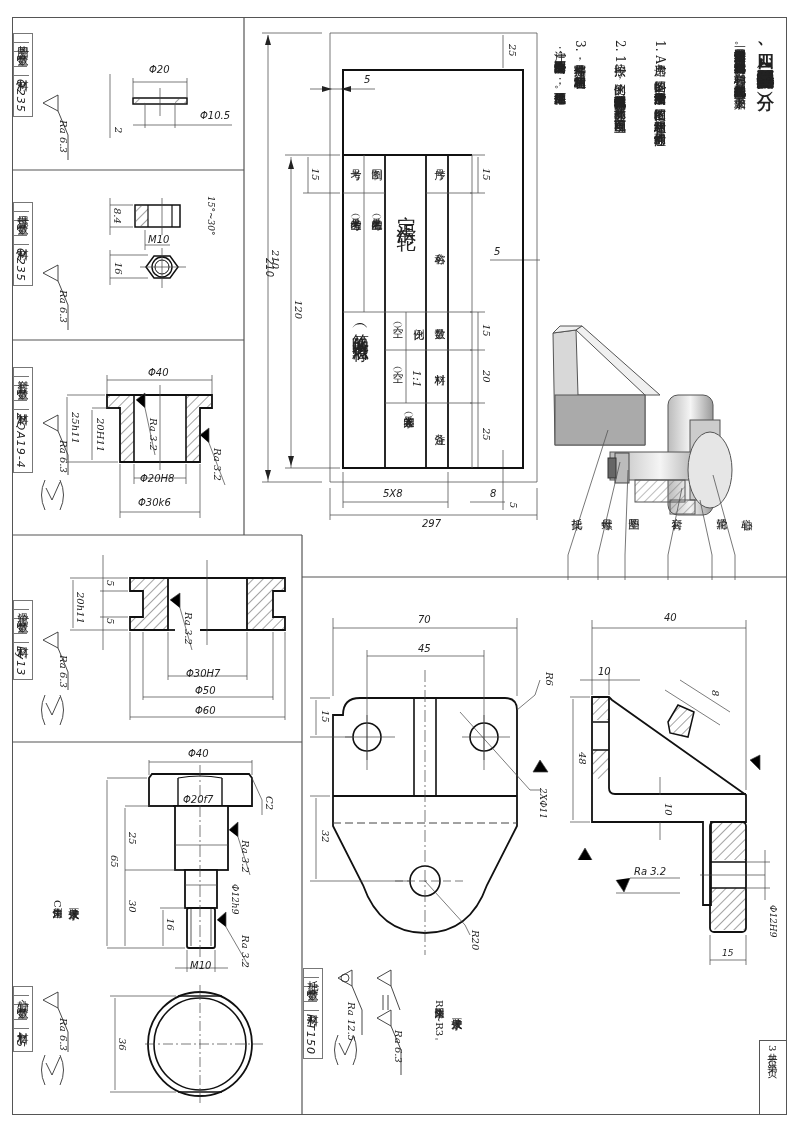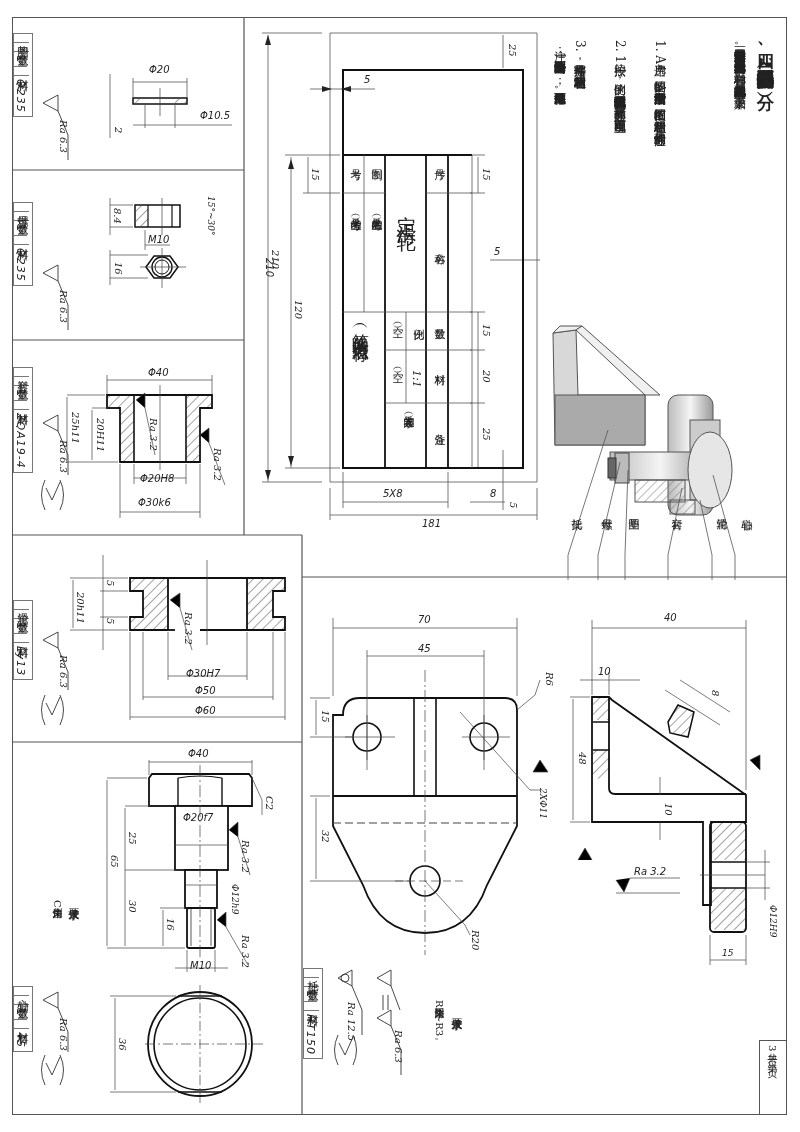--- a/index.html
+++ b/index.html
@@ -181,21 +181,21 @@
   <div class="txt-v" style="left:310px;top:168px;font-size:10px;font-style:italic;">15</div>
   <div class="txt-v" style="left:481px;top:168px;font-size:10px;font-style:italic;">15</div>
   <div class="txt-v" style="left:481px;top:324px;font-size:10px;font-style:italic;">15</div>
   <div class="txt-v" style="left:481px;top:370px;font-size:10px;font-style:italic;">20</div>
   <div class="txt-v" style="left:481px;top:428px;font-size:10px;font-style:italic;">25</div>
   <div class="txt-v" style="left:507px;top:44px;font-size:10px;font-style:italic;">25</div>
   <div class="abs" style="left:364px;top:74px;font-size:10px;font-style:italic;">5</div>
   <div class="abs" style="left:494px;top:246px;font-size:10px;font-style:italic;">5</div>
   <div class="abs" style="left:383px;top:488px;font-size:10px;font-style:italic;">5X8</div>
   <div class="abs" style="left:490px;top:488px;font-size:10px;font-style:italic;">8</div>
-  <div class="abs" style="left:422px;top:518px;font-size:10px;font-style:italic;">181</div>
+  <div class="abs" style="left:422px;top:518px;font-size:10px;font-style:italic;">297</div>
   <div class="txt-v" style="left:508px;top:502px;font-size:10px;font-style:italic;">5</div>
 </div>
 
 <div>
   <div class="txt-v" style="left:431px;top:160px;font-size:11px;">序号</div>
   <div class="txt-v" style="left:431px;top:245px;font-size:11px;">名称</div>
   <div class="txt-v" style="left:431px;top:320px;font-size:11px;">数量</div>
   <div class="txt-v" style="left:431px;top:365px;font-size:11px;">材料</div>
   <div class="txt-v" style="left:431px;top:425px;font-size:11px;">备注</div>
   <div class="txt-v" style="left:394px;top:200px;font-size:20px;letter-spacing:8px;">定滑轮</div>
@@ -546,21 +546,21 @@
   <div class="txt-v" style="left:105px;top:618px;font-size:10px;font-style:italic;">5</div>
   <div class="abs" style="left:186px;top:668px;font-size:10px;font-style:italic;">Φ30H7</div>
   <div class="abs" style="left:195px;top:685px;font-size:10px;font-style:italic;">Φ50</div>
   <div class="abs" style="left:195px;top:705px;font-size:10px;font-style:italic;">Φ60</div>
   <div class="txt-v" style="left:183px;top:612px;font-size:10px;font-style:italic;">Ra 3.2</div>
   <div class="txt-v" style="left:58px;top:655px;font-size:10px;font-style:italic;">Ra 6.3</div>
 </div>
 <div>
   <div class="abs" style="left:188px;top:748px;font-size:10px;font-style:italic;">Φ40</div>
   <div class="txt-v" style="left:264px;top:796px;font-size:10px;font-style:italic;">C2</div>
-  <div class="abs" style="left:183px;top:812px;font-size:10px;font-style:italic;">Φ20f7</div>
+  <div class="abs" style="left:183px;top:794px;font-size:10px;font-style:italic;">Φ20f7</div>
   <div class="txt-v" style="left:127px;top:832px;font-size:10px;font-style:italic;">25</div>
   <div class="txt-v" style="left:109px;top:855px;font-size:10px;font-style:italic;">65</div>
   <div class="txt-v" style="left:127px;top:900px;font-size:10px;font-style:italic;">30</div>
   <div class="txt-v" style="left:165px;top:918px;font-size:10px;font-style:italic;">16</div>
   <div class="txt-v" style="left:230px;top:884px;font-size:9px;font-style:italic;">Φ12h9</div>
   <div class="abs" style="left:190px;top:960px;font-size:10px;font-style:italic;">M10</div>
   <div class="txt-v" style="left:117px;top:1038px;font-size:10px;font-style:italic;">36</div>
   <div class="txt-v" style="left:240px;top:840px;font-size:10px;font-style:italic;">Ra 3.2</div>
   <div class="txt-v" style="left:240px;top:935px;font-size:10px;font-style:italic;">Ra 3.2</div>
   <div class="txt-v" style="left:58px;top:1018px;font-size:10px;font-style:italic;">Ra 6.3</div>

